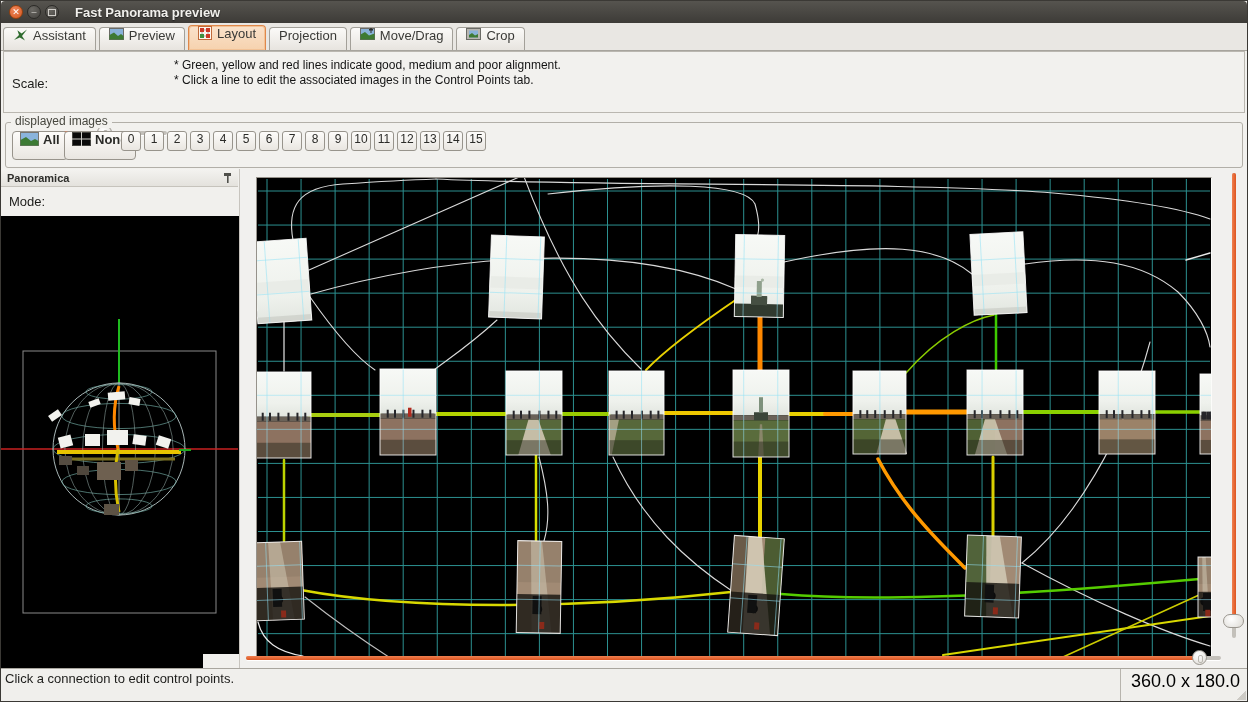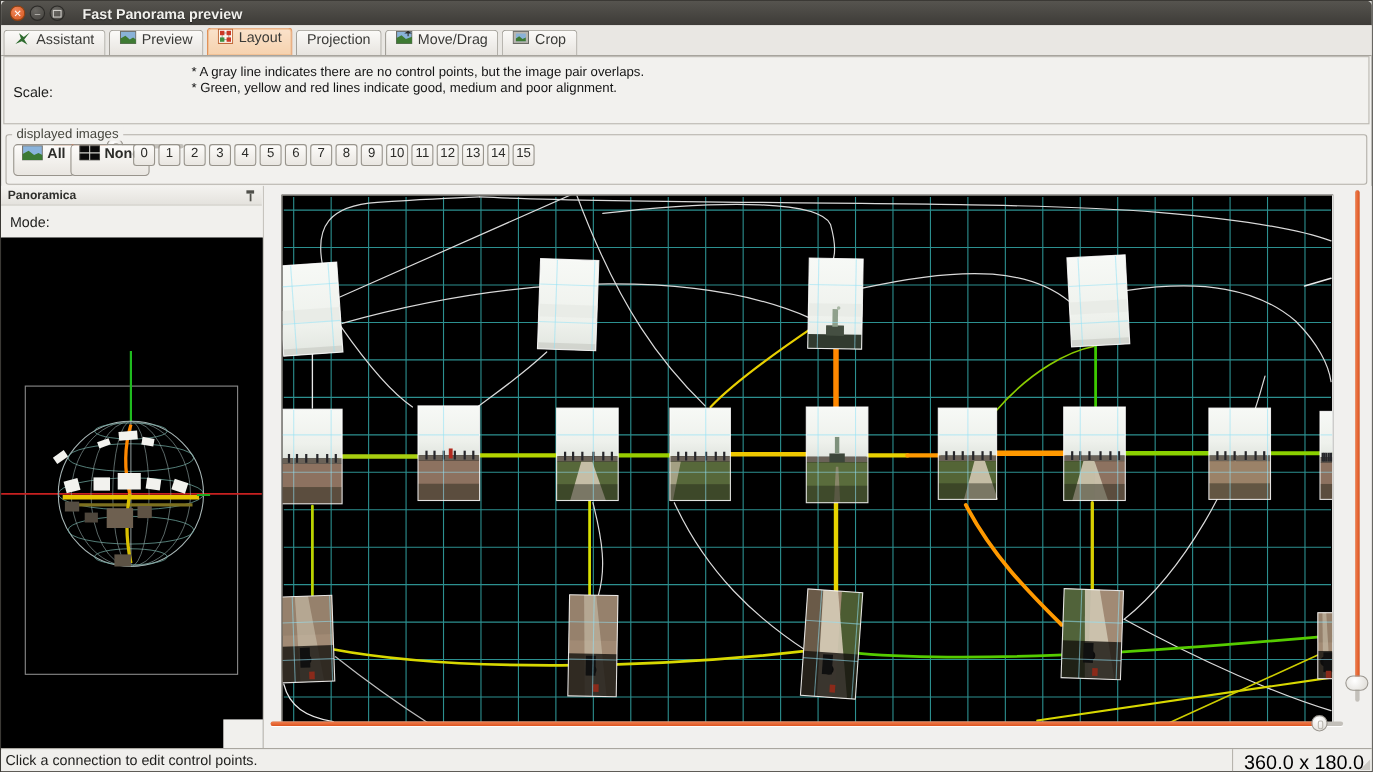--- a/index.html
+++ b/index.html
@@ -48,21 +48,21 @@
   .sphere-corner{position:absolute;right:0;bottom:0;width:36px;height:26px;background:#f1f0ed;}
   
   .canvas-region{position:absolute;left:238px;top:0;right:0;bottom:0;background:#f1f0ee;border-left:1px solid #c7c4be;}
   .canvas-frame{position:absolute;left:16px;top:8px;width:954px;height:480px;border:1px solid #96928b;border-right-color:#fcfcfa;border-bottom-color:#fcfcfa;background:#000;box-sizing:content-box;}
   .vslider{position:absolute;right:5px;top:4px;width:16px;bottom:42px;}
   .vslider .track{position:absolute;left:6px;top:0;bottom:0;width:4px;background:#c3c0ba;border-radius:2px;}
   .vslider .fill{position:absolute;left:6px;top:0;width:4px;background:linear-gradient(90deg,#f08050,#dd5420);border-radius:2px;}
   .vslider .handle{position:absolute;left:-3px;width:21px;height:14px;border-radius:7px;background:radial-gradient(circle at 40% 32%,#ffffff,#dcd9d3);border:1px solid #9a968f;box-sizing:border-box;}
   .bottom-slider{position:absolute;left:6px;right:26px;bottom:14px;height:16px;}
   
-  .statusbar{position:absolute;left:0;right:0;bottom:0;height:21px;background:#f0efec;border-top:1px solid #a9a69f;display:flex;box-sizing:border-box;}
+  .statusbar{position:absolute;left:0;right:0;bottom:0;height:33px;background:#f0efec;border-top:1px solid #a9a69f;display:flex;box-sizing:border-box;}
   .status-left{flex:1;font-size:13px;color:#1d1d1b;padding:2px 0 0 4px;border-right:1px solid #b7b4ad;}
   .status-right{width:116px;font-size:18px;color:#000000;padding:2px 0 0 10px;position:relative;}
   .grip{position:absolute;right:1px;bottom:1px;width:10px;height:10px;background:
     linear-gradient(135deg,transparent 50%,#b5b2ab 50%) ;clip-path:polygon(100% 0,100% 100%,0 100%);opacity:.6;}
 </style>
 </head>
 <body>
 
 <div class="window">
 
@@ -122,22 +122,22 @@
     </div>
 
   <div class="scale-panel">
     <span class="scale-label">Scale:</span>
     <div class="hslider" id="scale-slider" style="left:45px;top:73px;width:118px;">
       <div class="track"></div>
       <div class="fill" id="scale-fill" style="width: 55.46px;"></div>
       <div class="handle" id="scale-handle" style="left: 48.46px;"></div>
     </div>
     <div class="scale-help" id="scale-help">
-        <div>* A gray line indicates there are no control points, but the image pair overlaps.</div>
         <div>* Green, yellow and red lines indicate good, medium and poor alignment.</div>
+        <div>* Click a line to edit the associated images in the Control Points tab.</div>
       </div>
   </div>
 
   <div class="dimages">
     <span class="legend">displayed images</span>
     <button class="btn allnone" style="left:6px;">
       <span class="tabicon" id="all-icon"><span class="tabicon"><svg width="19" height="14" viewBox="0 0 19 14">
               <rect x="0.5" y="0.5" width="18" height="13" fill="#8ab4dc" stroke="#77756f"></rect>
               <path d="M0.5,8 L6,5 L11,9 L15,7 L18.5,9 L18.5,13.5 L0.5,13.5 Z" fill="#3c7a34"></path>
             </svg></span></span>

